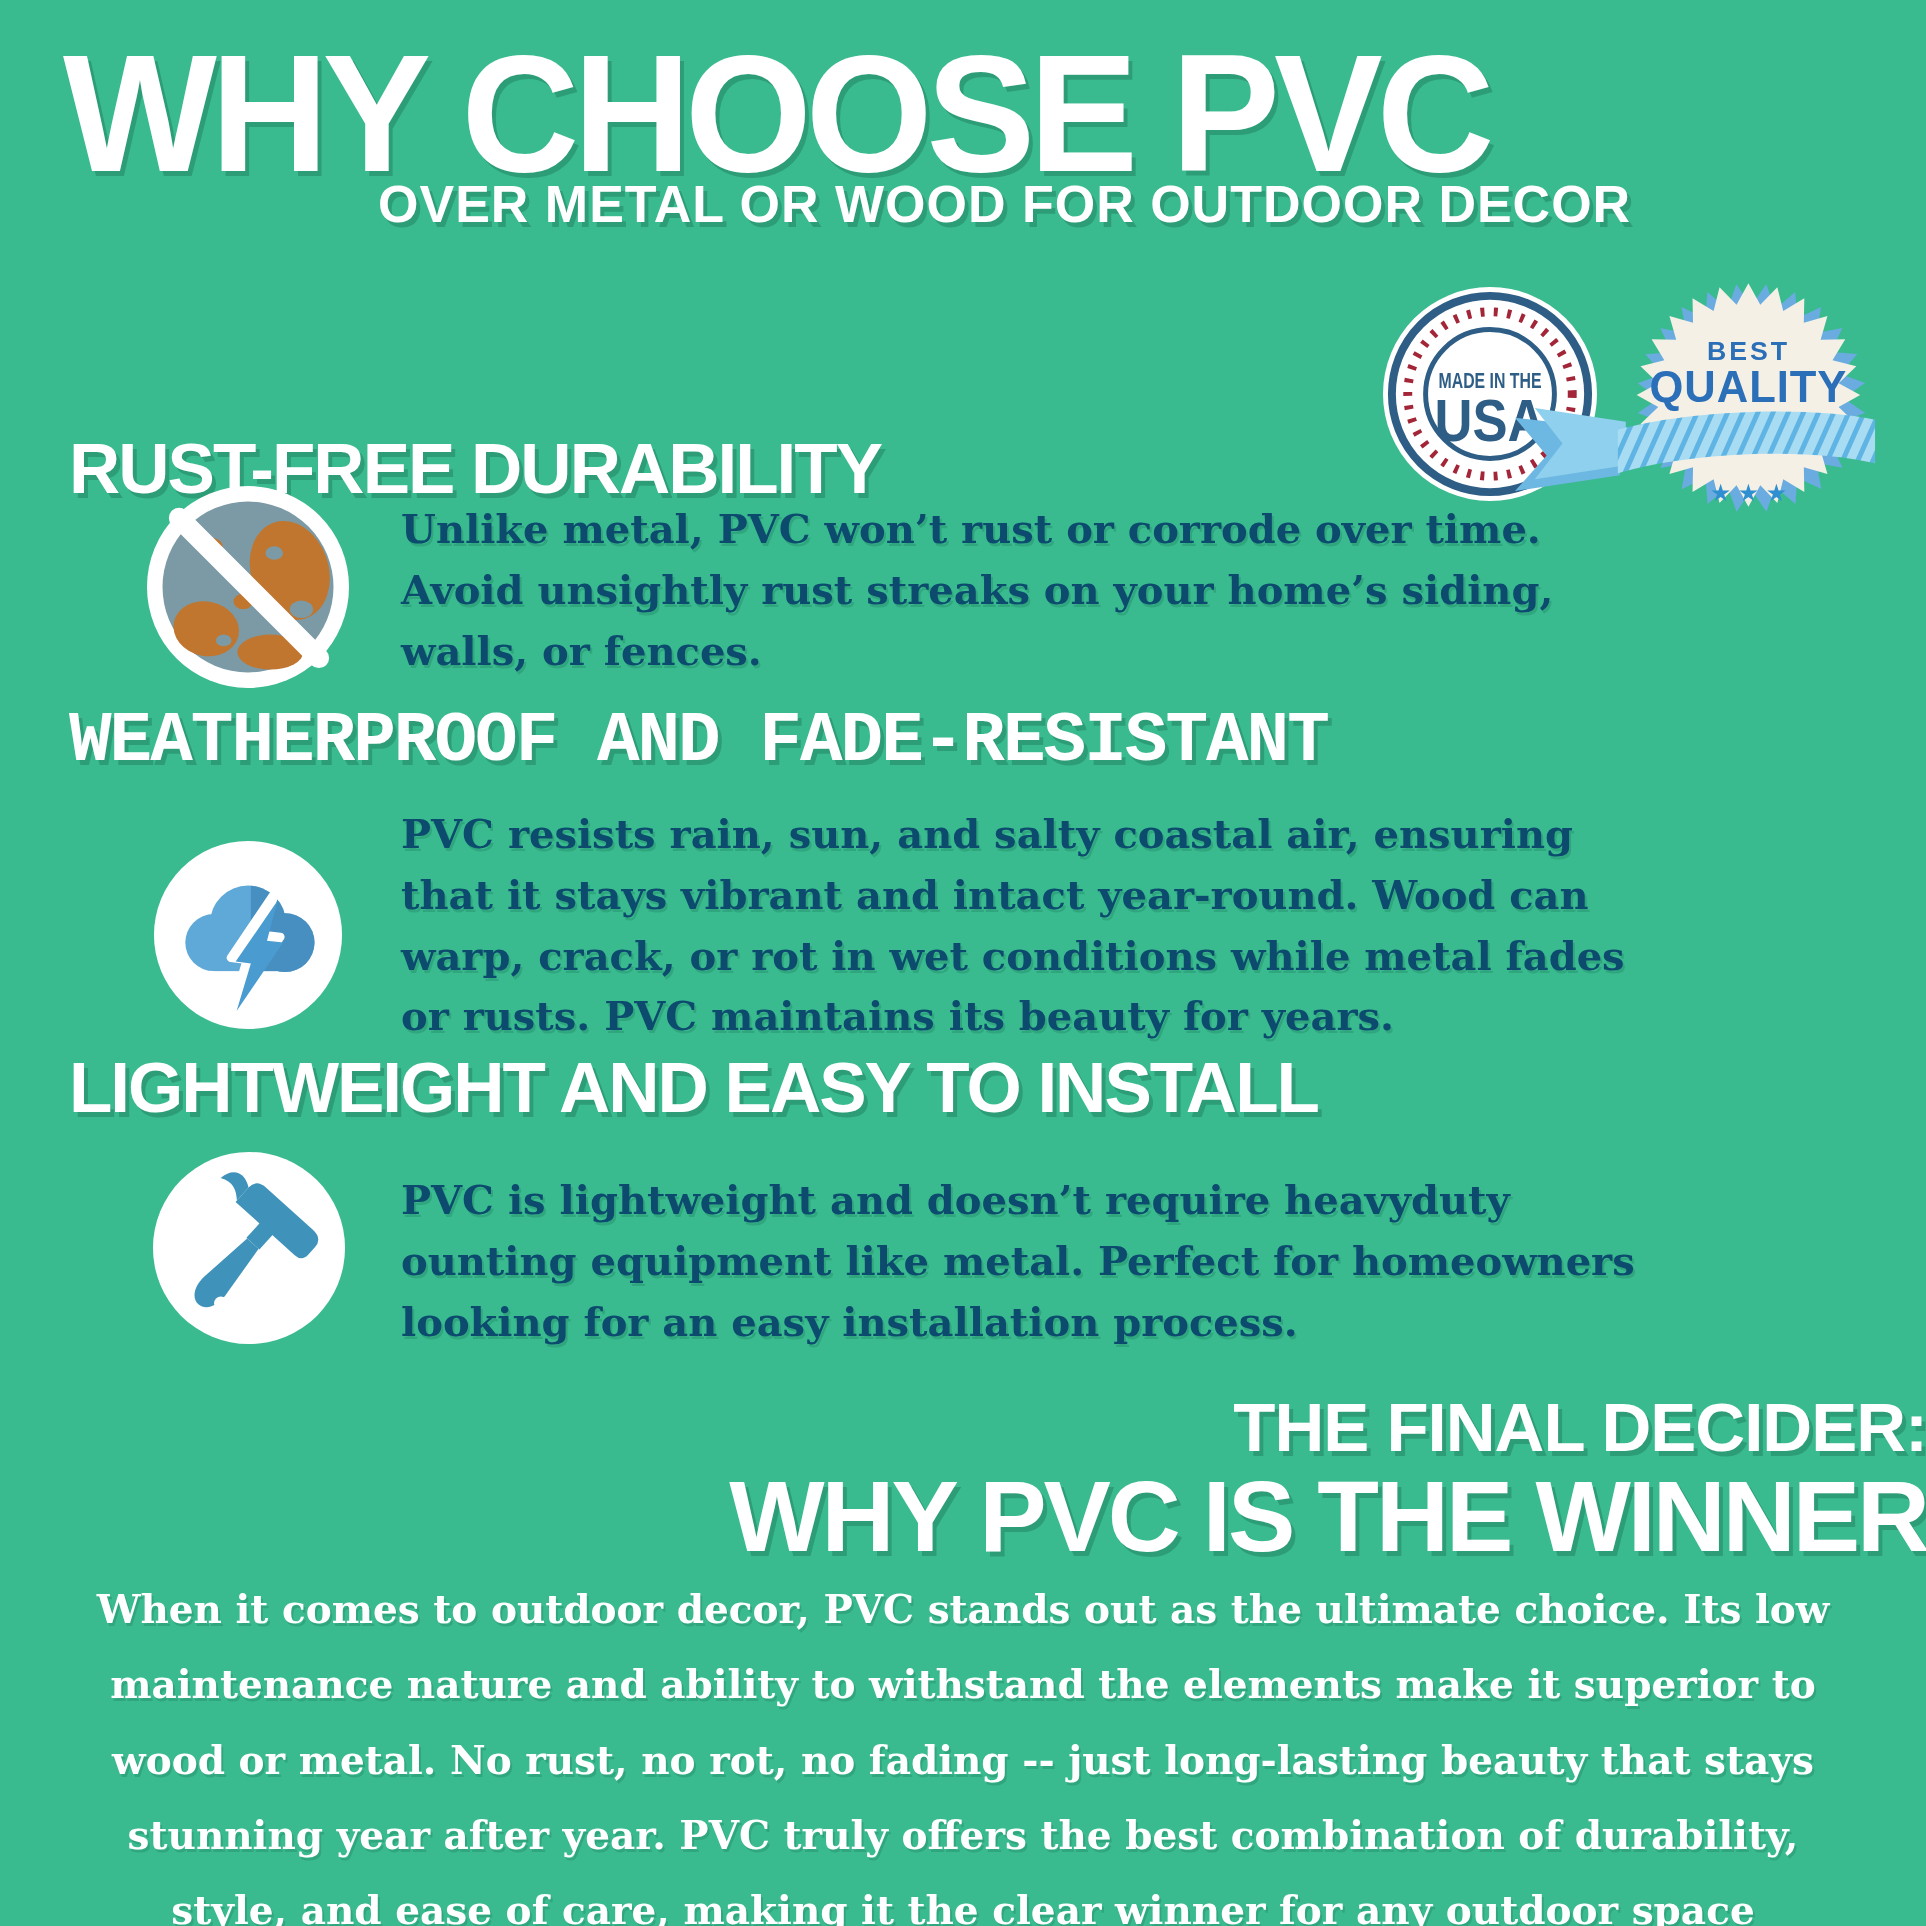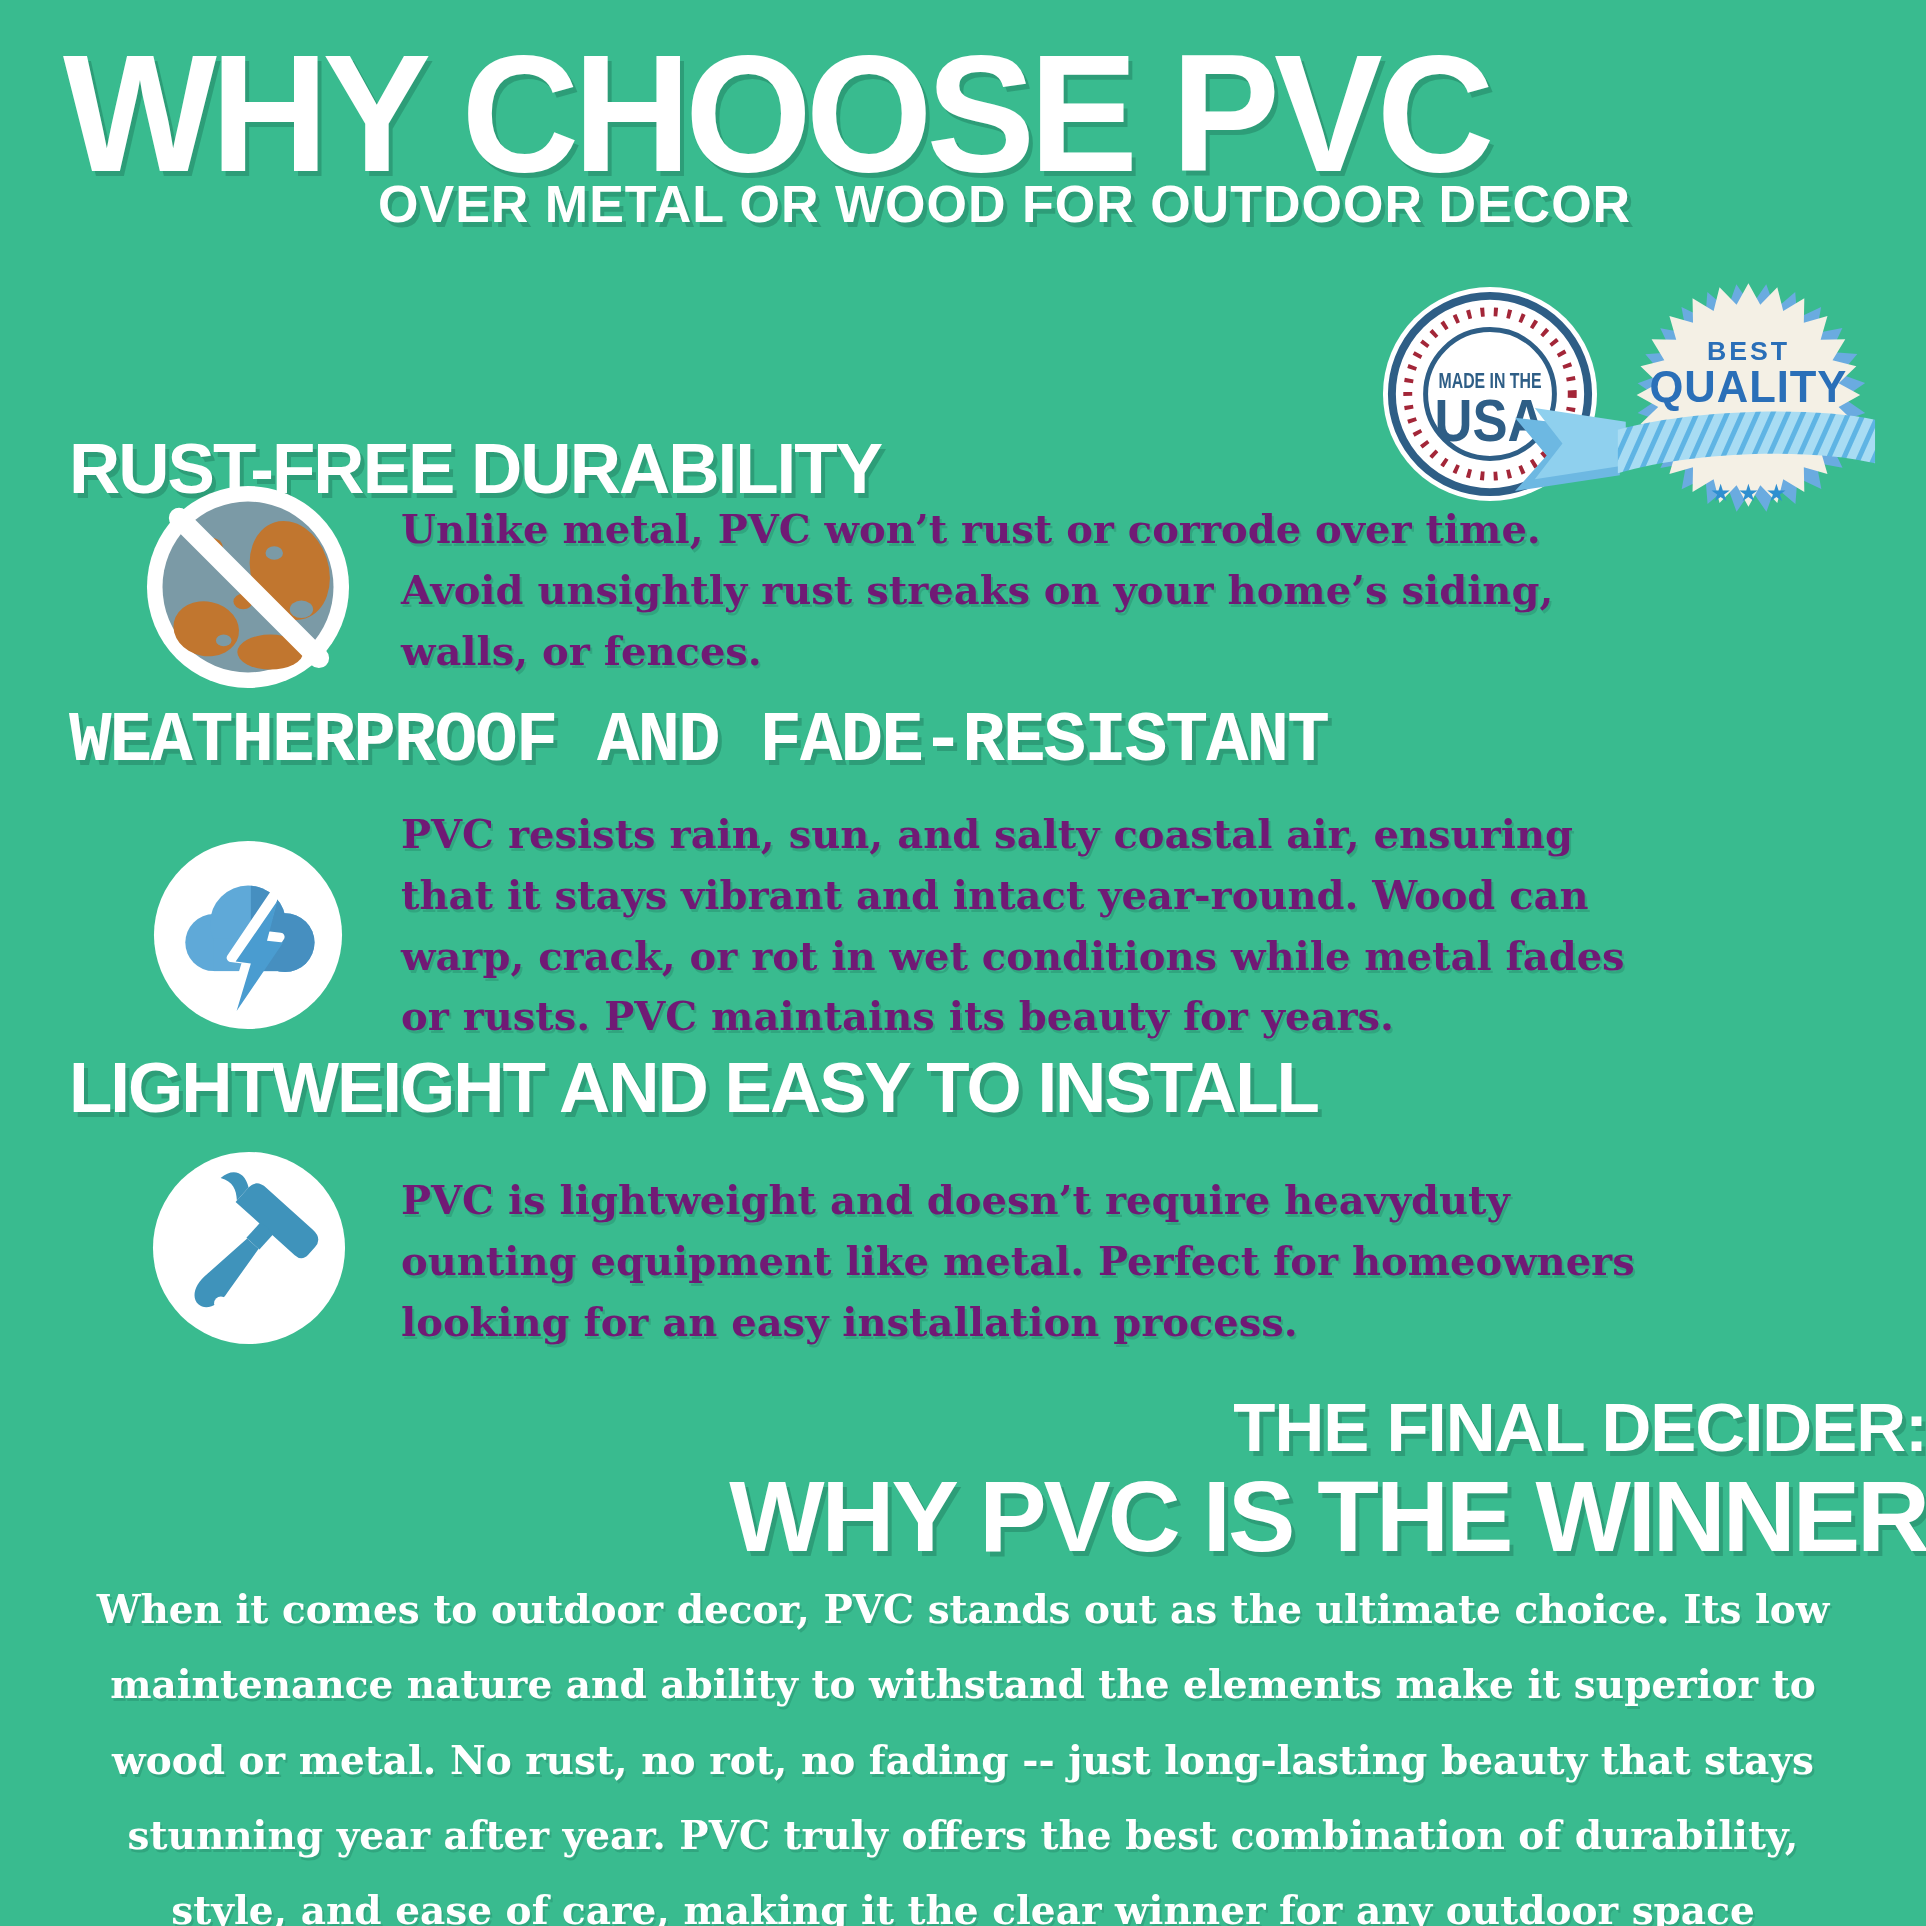--- a/index.html
+++ b/index.html
@@ -24,21 +24,21 @@
   }
   .section-heading{
     position:absolute;left:69px;
     font-size:71px;letter-spacing:-2px;
   }
   .h-s1{top:404px;margin-top:24px;}
   .h-s2{top:701px;font-family:Liberation Mono, monospace;}
   .h-s3{top:1047px;}
   .section-body{
     position:absolute;left:401px;width:1272px;margin:0;
-    color:#701a75;font-family:"DejaVu Serif","Liberation Serif",serif;
+    color:#0c4a6e;font-family:"DejaVu Serif","Liberation Serif",serif;
     font-weight:bold;font-size:40px;line-height:1.52;
     text-shadow:2px 3px 0 rgba(22,104,78,.25);
   }
   .b-s1{top:499px;}
   .b-s2{top:804px;}
   .b-s3{top:1158px;margin-top:12px;}
   .icon-circle{position:absolute;}
   .i-s1{left:146px;top:485px;}
   .i-s2{left:153px;top:840px;}
   .i-s3{left:152px;top:1151px;}

